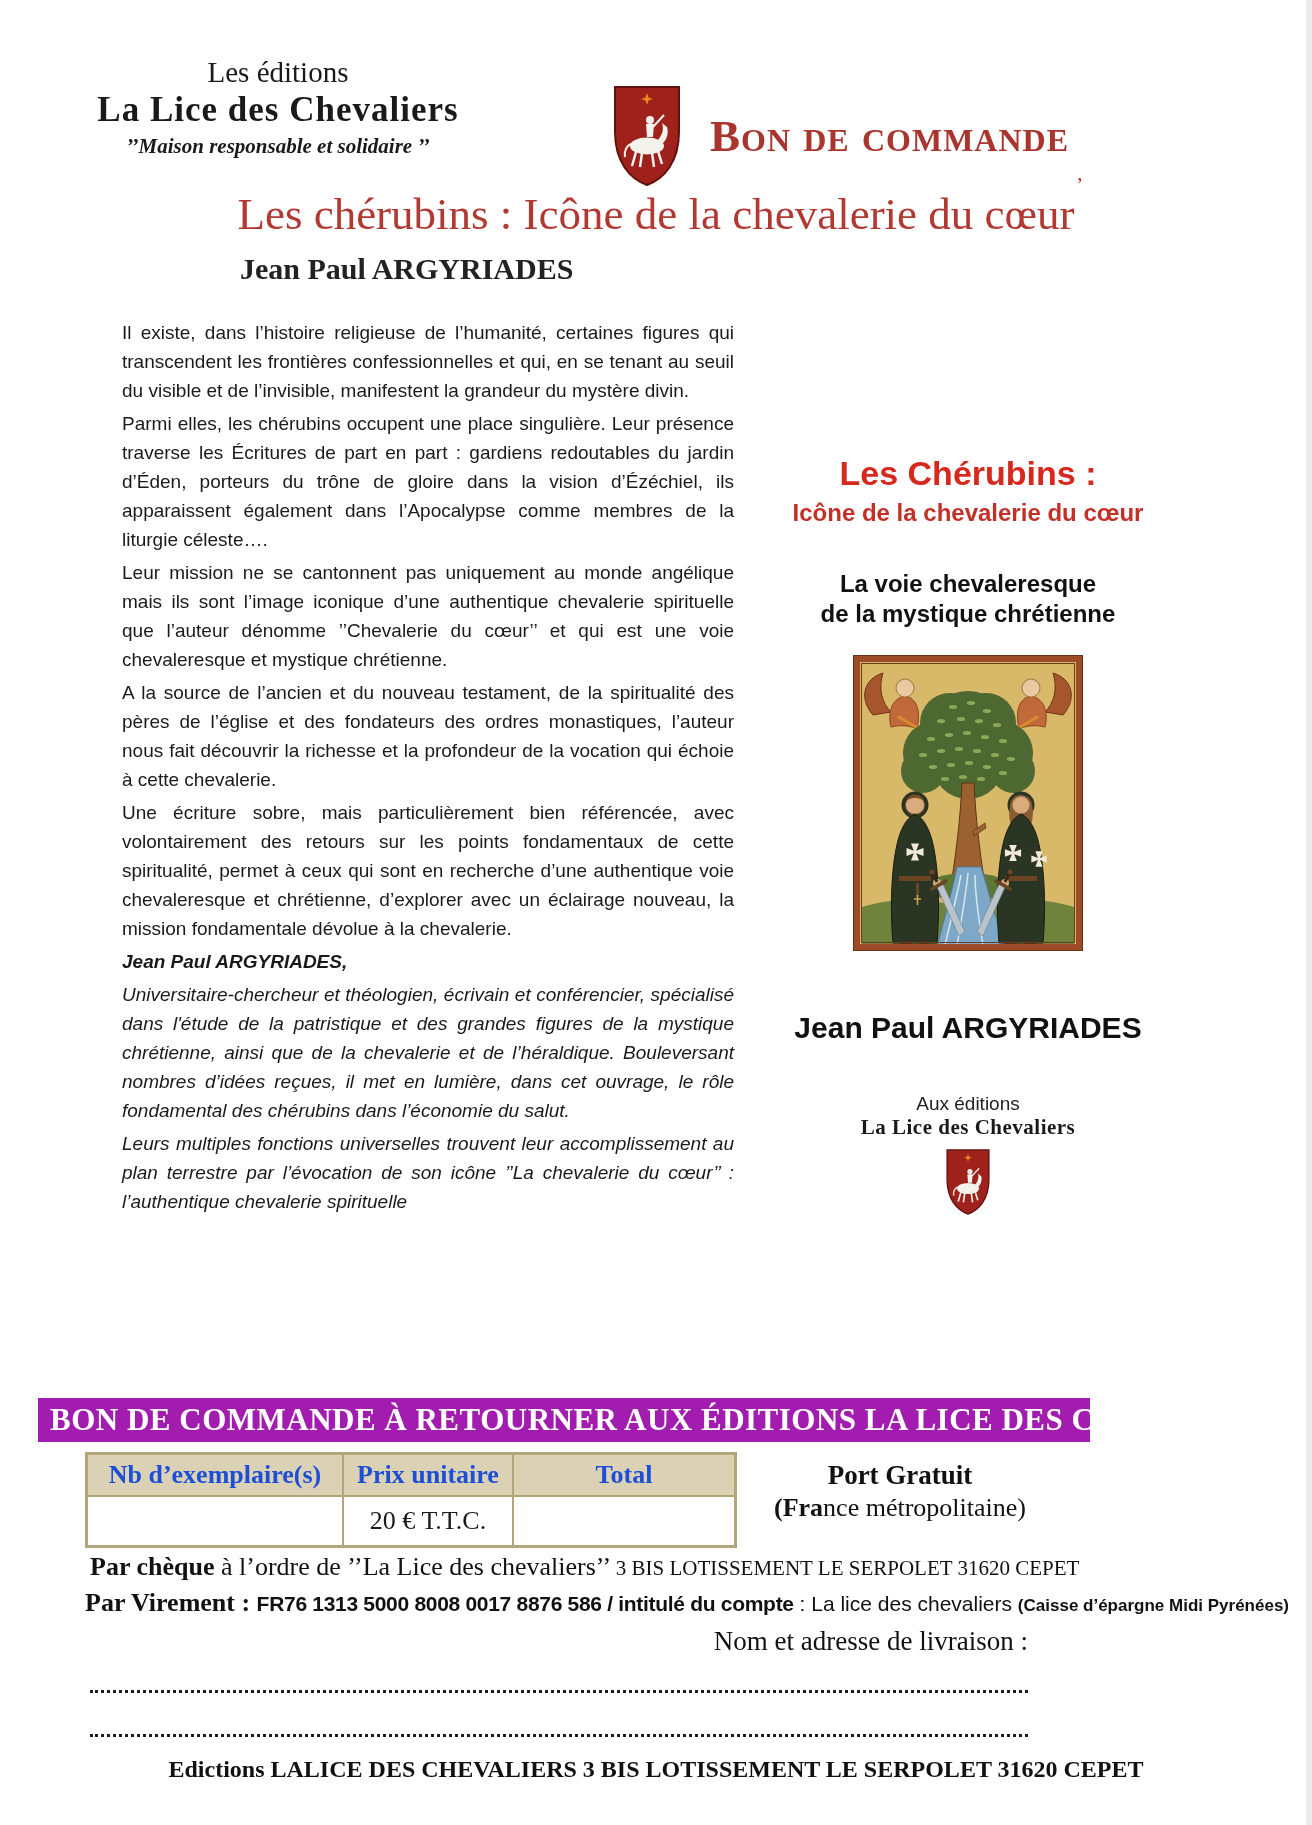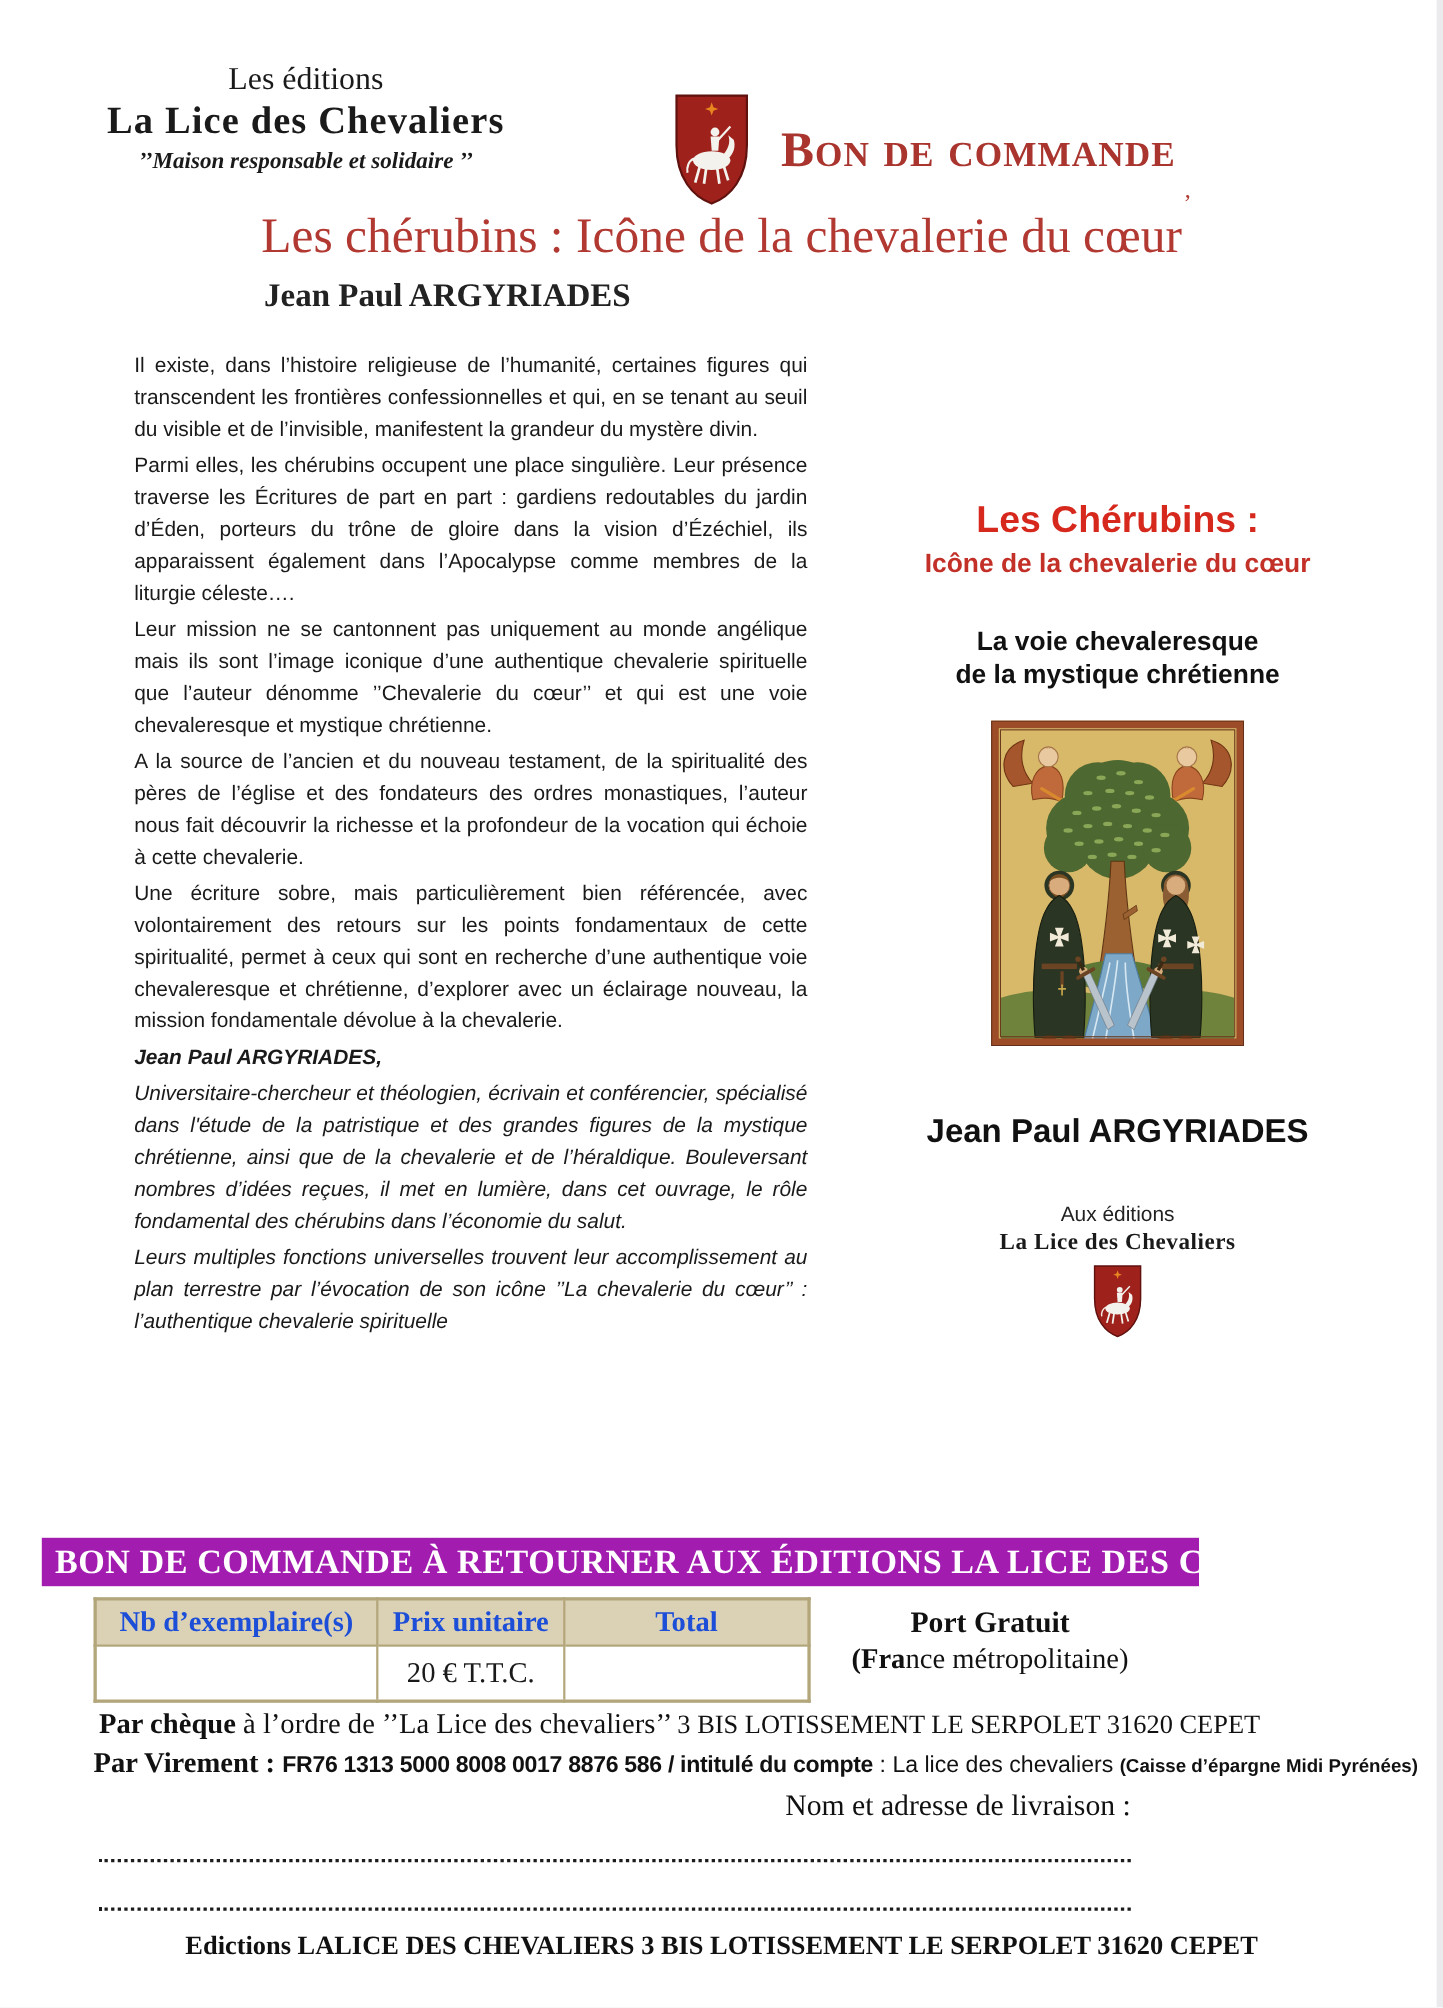--- a/index.html
+++ b/index.html
@@ -21,21 +21,21 @@
               font-family:"Liberation Serif",serif;font-size:45px;color:#b23832;}
   .hero-author{position:absolute;top:252px;left:240px;font-family:"Liberation Serif",serif;
                font-weight:bold;font-size:30px;color:#222;}
 
   
   .left-col{position:absolute;left:118px;top:314px;width:620px;}
   .left-col p{margin:4px;text-align:justify;font-size:19px;line-height:29px;}
   .bio-heading{font-weight:bold;font-style:italic;}
   .bio-par{font-style:italic;}
 
-  .right-col{position:absolute;left:800px;top:314px;width:432px;text-align:center;}
+  .right-col{position:absolute;left:752px;top:314px;width:432px;text-align:center;}
   .bp-title{margin-top:140px;color:#d6281c;font-weight:bold;font-size:34px;}
   .bp-subtitle{color:#c23028;font-weight:bold;font-size:24px;margin-top:6px;}
   .bp-tagline{margin-top:42px;font-weight:bold;font-size:24px;line-height:30px;color:#111;}
   .cover-wrap{margin-top:26px;}
   .bp-author{margin-top:56px;font-weight:bold;font-size:30px;color:#111;}
   .bp-ed-label{margin-top:48px;font-size:19px;color:#222;}
   .bp-ed-name{font-family:"Liberation Serif",serif;font-weight:bold;font-size:21px;letter-spacing:0.5px;}
   .crest-small-wrap{margin-top:8px;}
 
   
@@ -51,21 +51,21 @@
 
   .shipping{position:absolute;left:700px;top:1460px;width:400px;text-align:center;
             font-family:"Liberation Serif",serif;color:#111;}
   .shipping-title{font-weight:bold;font-size:27px;}
   .shipping-sub{font-size:26px;margin-top:2px;}
   .shipping-sub .b{font-weight:bold;}
 
   .pay-cheque{position:absolute;left:90px;top:1552px;font-family:"Liberation Serif",serif;
               font-size:26px;white-space:nowrap;color:#111;}
   .pay-cheque .b{font-weight:bold;}
-  .pay-cheque .caps{font-size:24px;}
+  .pay-cheque .caps{font-size:21px;}
   .pay-virement{position:absolute;left:85px;top:1588px;white-space:nowrap;color:#111;}
   .pv-label{font-family:"Liberation Serif",serif;font-weight:bold;font-size:26px;}
   .pv-iban{font-family:"Liberation Sans",sans-serif;font-weight:bold;font-size:21px;letter-spacing:-0.3px;}
   .pv-colon{font-family:"Liberation Sans",sans-serif;font-size:21px;}
   .pv-account{font-family:"Liberation Sans",sans-serif;font-size:21px;}
   .pv-bank{font-family:"Liberation Sans",sans-serif;font-weight:bold;font-size:17px;}
 
   .delivery{position:absolute;left:90px;top:1626px;width:938px;display:flex;align-items:flex-end;
             font-family:"Liberation Serif",serif;font-size:27px;color:#111;flex-direction:column;}
   .dots{flex:1;border-bottom:3px dotted #1c1c1c;margin:0 0 6px 12px;}

